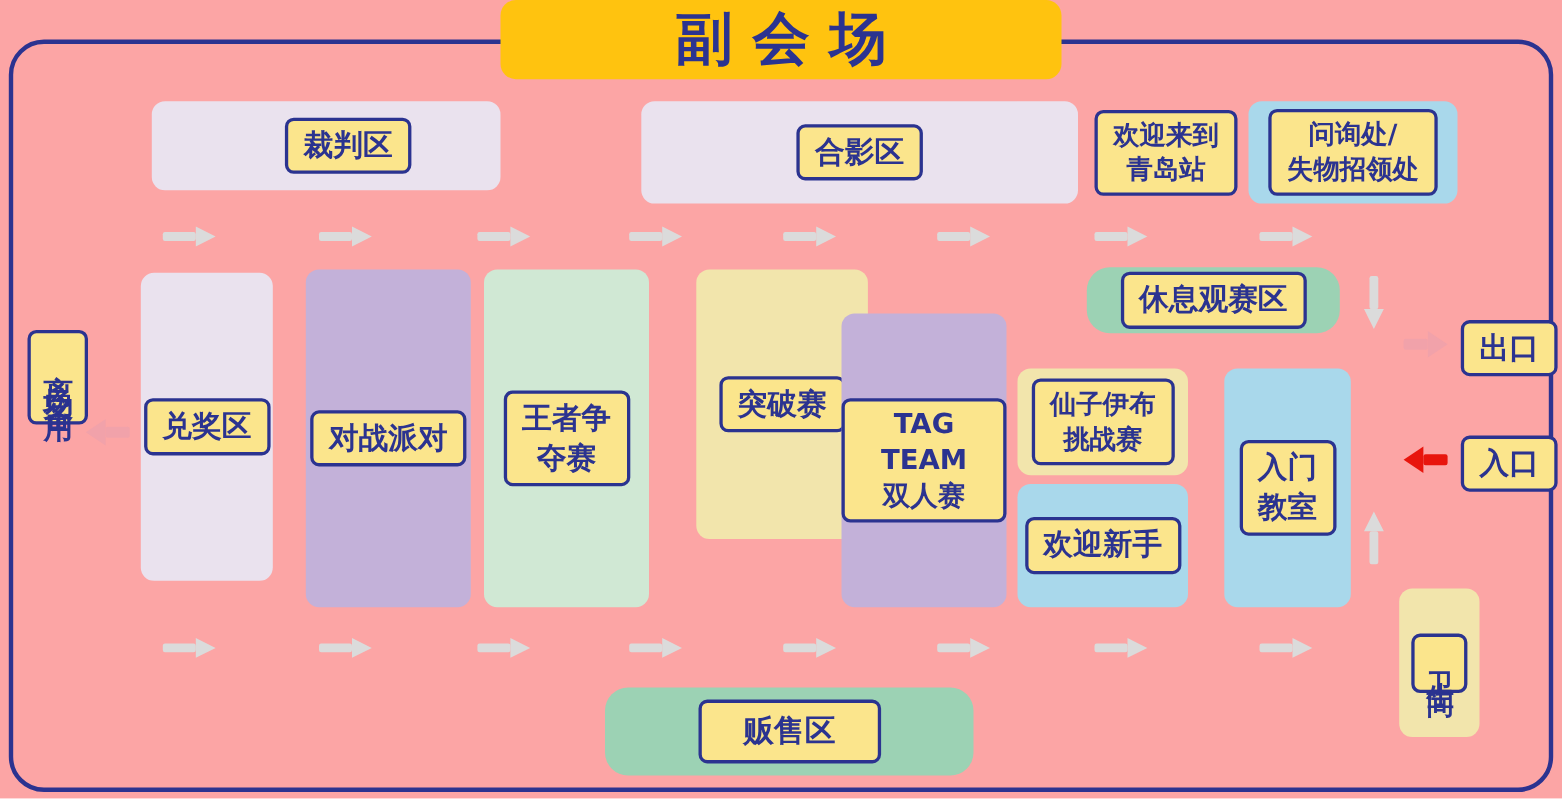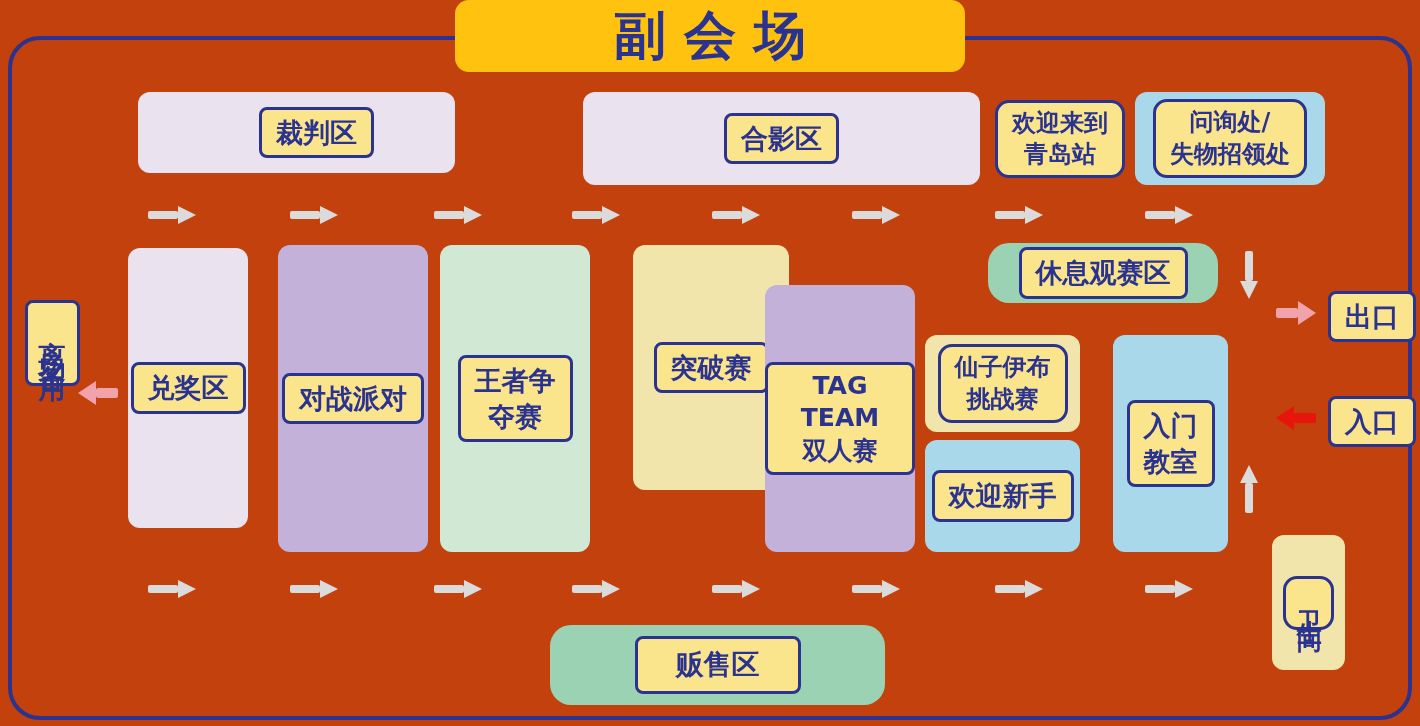--- a/index.html
+++ b/index.html
@@ -1,21 +1,21 @@
 <!DOCTYPE html>
 <html style="--navy: #2B3390; --banner-yellow: #FFC30F; --label-yellow: #FBE58C; --lavender: #EAE2EE; --purple: #C3B1D9; --green-light: #D0E8D4; --cream: #F2E5AC; --blue: #A9D8EB; --green: #9CD2B4; --gray-arrow: #DBDBDB; --pink-arrow: #F1A2AA; --red-arrow: #E8150D;"><head>
 <meta charset="utf-8">
 <style>
   * { box-sizing: border-box; margin: 0; padding: 0; }
   html, body { background: #ffffff; }
   body {
     width: 1420px; height: 726px;
     font-family: "DejaVu Sans", sans-serif;
   }
-  .map { position: relative; width: 1420px; height: 726px; background: #c2410c; overflow: hidden; }
+  .map { position: relative; width: 1420px; height: 726px; background: #fca5a5; overflow: hidden; }
 
   .outer {
     position: absolute; left: 8px; top: 36px; width: 1404px; height: 684px;
     border: 4px solid var(--navy, #2B3390); border-radius: 32px;
   }
 
   .banner {
     position: absolute; left: 455px; top: 0; width: 510px; height: 72px;
     background: var(--banner-yellow, #FFC30F); border-radius: 14px;
     display: flex; align-items: center; justify-content: center; z-index: 3;
@@ -39,21 +39,21 @@
   .tag {
     background: var(--label-yellow, #FBE58C);
     border: 3px solid var(--navy, #2B3390);
     border-radius: 8px;
     color: var(--navy, #2B3390);
     font-weight: bold; font-size: 27px; line-height: 1.3;
     text-align: center; white-space: pre-line;
     padding: 5px 14px; width: max-content; z-index: 2;
   }
   .abs { position: absolute; }
-  .tag-sm   { font-size: 24px; border-radius: 14px; }
+  .tag-sm   { font-size: 24px; }
   .tag-wide { padding: 8px 38px; font-size: 28px; }
   .tag-v {
     writing-mode: vertical-rl; text-orientation: upright;
     letter-spacing: 12px; padding: 16px 7px;
   }
   .tag-v.tag-sm { letter-spacing: 8px; padding: 12px 6px; font-size: 25px; }
 
   .arrow { position: absolute; width: 48px; height: 18px; z-index: 1; }
   .arrow .stem {
     position: absolute; left: 0; top: 5px; width: 30px; height: 8px;

